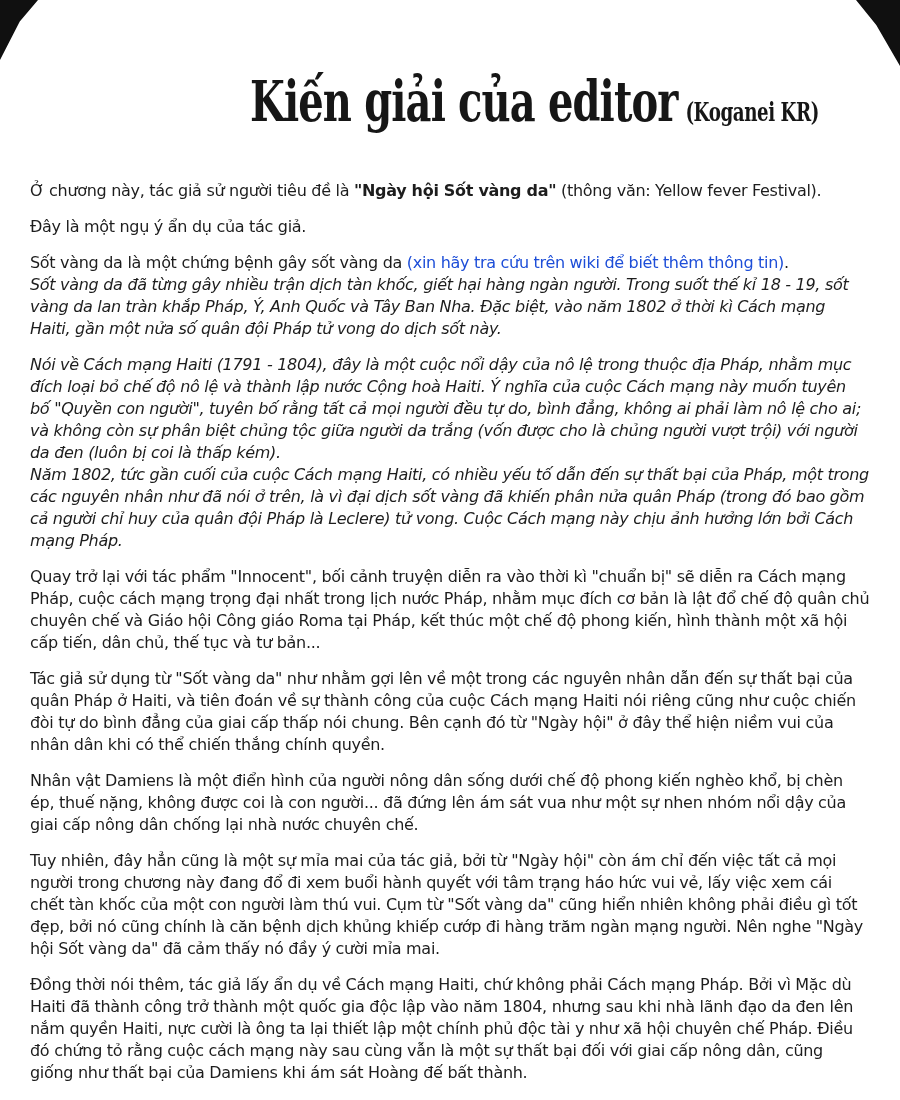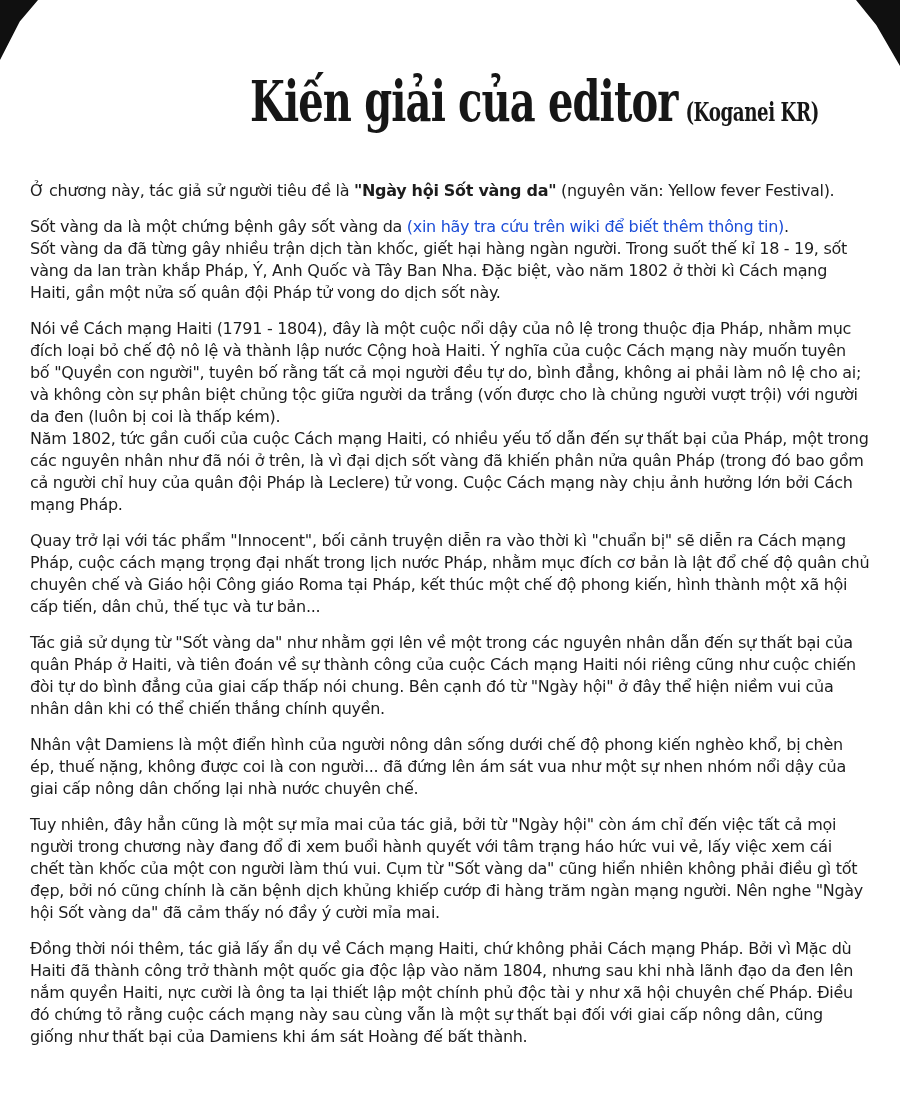--- a/index.html
+++ b/index.html
@@ -35,42 +35,43 @@
   .title-main { font-size: 46px; letter-spacing: -1px; }
   .title-sub  { font-size: 21px; letter-spacing: -0.5px; margin-left: 9px; }
   .body {
     padding: 46px 30px 0 30px;
     font-size: 16px;
     line-height: 22px;
     letter-spacing: -0.3px;
     text-align: left;
   }
   .para { margin: 0 0 14px 0; }
-  .block { display: block; }
+  .block { display: block; font-style: italic; }
   .b { font-weight: bold; }
   .muted { color: #1d4ed8; }
 </style>
 </head>
 <body>
 
 <div class="page">
 
   <div class="corner-tl"></div>
   <div class="corner-tr"></div>
 
   <div class="header">
     <div class="title-wrap">
       <span class="title-main">Kiến giải của editor</span><span class="title-sub">(Koganei KR)</span>
     </div>
   </div>
 
   <div class="body">
 
-    <p class="para"><span>Ở chương này, tác giả sử người tiêu đề là </span><span class="b">"Ngày hội Sốt vàng da"</span><span> (nguyên văn: Yellow fever Festival).</span></p>
+    <p class="para"><span>Ở chương này, tác giả sử người tiêu đề là </span><span class="b">"Ngày hội Sốt vàng da"</span><span> (thông văn: Yellow fever Festival).</span></p>
 
+    <p class="para">Đây là một ngụ ý ẩn dụ của tác giả.</p>
 
     <p class="para"><span>Sốt vàng da là một chứng bệnh gây sốt vàng da </span><span class="muted">(xin hãy tra cứu trên wiki để biết thêm thông tin)</span><span>.</span><span class="block">Sốt vàng da đã từng gây nhiều trận dịch tàn khốc, giết hại hàng ngàn người. Trong suốt thế kỉ 18 - 19, sốt vàng da lan tràn khắp Pháp, Ý, Anh Quốc và Tây Ban Nha. Đặc biệt, vào năm 1802 ở thời kì Cách mạng Haiti, gần một nửa số quân đội Pháp tử vong do dịch sốt này.</span></p>
 
     <p class="para">
         <span class="block">Nói về Cách mạng Haiti (1791 - 1804), đây là một cuộc nổi dậy của nô lệ trong thuộc địa Pháp, nhằm mục đích loại bỏ chế độ nô lệ và thành lập nước Cộng hoà Haiti. Ý nghĩa của cuộc Cách mạng này muốn tuyên bố "Quyền con người", tuyên bố rằng tất cả mọi người đều tự do, bình đẳng, không ai phải làm nô lệ cho ai; và không còn sự phân biệt chủng tộc giữa người da trắng (vốn được cho là chủng người vượt trội) với người da đen (luôn bị coi là thấp kém).</span>
         <span class="block">Năm 1802, tức gần cuối của cuộc Cách mạng Haiti, có nhiều yếu tố dẫn đến sự thất bại của Pháp, một trong các nguyên nhân như đã nói ở trên, là vì đại dịch sốt vàng đã khiến phân nửa quân Pháp (trong đó bao gồm cả người chỉ huy của quân đội Pháp là Leclere) tử vong. Cuộc Cách mạng này chịu ảnh hưởng lớn bởi Cách mạng Pháp.</span>
       </p>
 
     <p class="para">Quay trở lại với tác phẩm "Innocent", bối cảnh truyện diễn ra vào thời kì "chuẩn bị" sẽ diễn ra Cách mạng Pháp, cuộc cách mạng trọng đại nhất trong lịch nước Pháp, nhằm mục đích cơ bản là lật đổ chế độ quân chủ chuyên chế và Giáo hội Công giáo Roma tại Pháp, kết thúc một chế độ phong kiến, hình thành một xã hội cấp tiến, dân chủ, thế tục và tư bản...</p>
 

